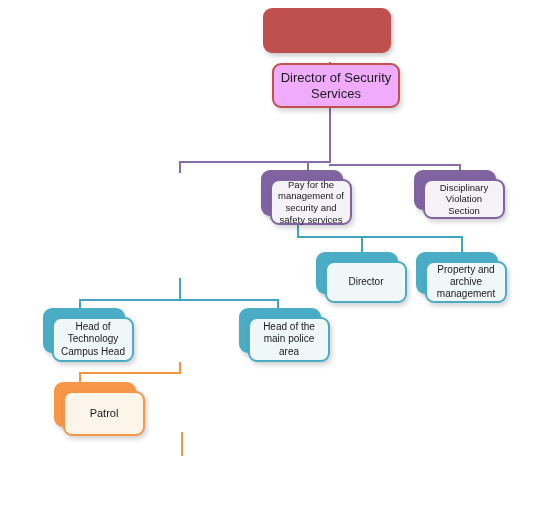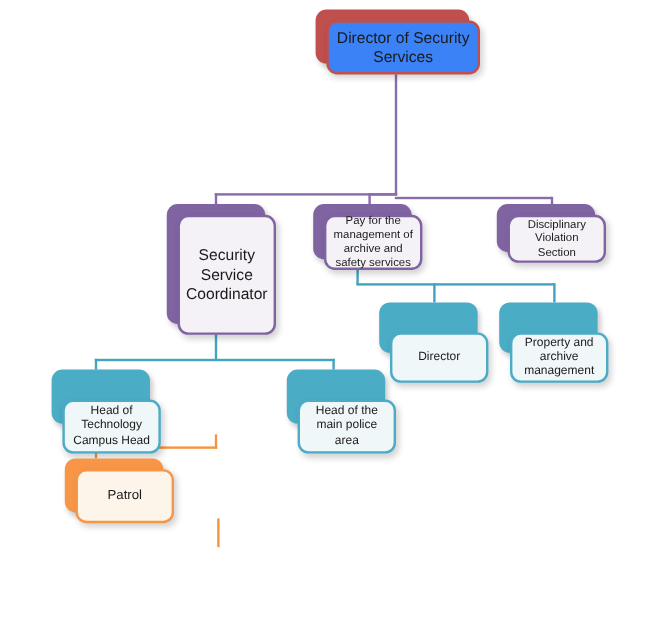--- a/index.html
+++ b/index.html
@@ -66,27 +66,27 @@
   }
   .node .label {
     display: block;
     padding: 0 6px;
     line-height: 1.22;
     color: #1a1a1a;
   }
 
   
   .t-red .back  { background: #c0504d; }
-  .t-red .front { background: #3b82f6; border-color: #c0504d; }
+  .t-red .front { background: #f0abfc; border-color: #c0504d; margin-top: 46px; }
   
   .t-purple .back  { background: #8064a2; }
   .t-purple .front { background: #f4f1f7; border-color: #8064a2; }
   
   .t-teal .back  { background: #4bacc6; }
-  .t-teal .front { background: #f0f7f9; border-color: #4bacc6; margin-top: 16px; }
+  .t-teal .front { background: #f0f7f9; border-color: #4bacc6; }
   
   .t-orange .back  { background: #f79646; }
   .t-orange .front { background: #fdf4ea; border-color: #f79646; }
 
   
   .fs-13 .label { font-size: 13px; }
   .fs-11 .label { font-size: 11px; }
   .fs-10 .label { font-size: 10px; }
   .fs-9  .label { font-size: 9.5px; }
 </style>
@@ -123,31 +123,25 @@
 
   <div class="conn v c-orange" style="left:181px; top:432px; height:24px;"></div>
 
   <div class="node t-red fs-13" style="left:263px; top:8px; width:128px; height:45px;">
     <div class="back"></div>
     <div class="front">
       <span class="label">Director of Security Services</span>
     </div>
   </div>
 
-  <div class="node t-purple fs-13" style="left:139px; top:170px; width:82px; height:100px;">
-    <div class="back"></div>
-    <div class="front">
-      <span class="label">Security Service Coordinator</span>
-    </div>
-  </div>
 
   <div class="node t-purple fs-9" style="left:261px; top:170px; width:82px; height:46px;">
     <div class="back"></div>
     <div class="front">
-      <span class="label">Pay for the management of archive and safety services</span>
+      <span class="label">Pay for the management of security and safety services</span>
     </div>
   </div>
 
   <div class="node t-purple fs-9" style="left:414px; top:170px; width:82px; height:40px;">
     <div class="back"></div>
     <div class="front">
       <span class="label">Disciplinary Violation Section</span>
     </div>
   </div>
 

